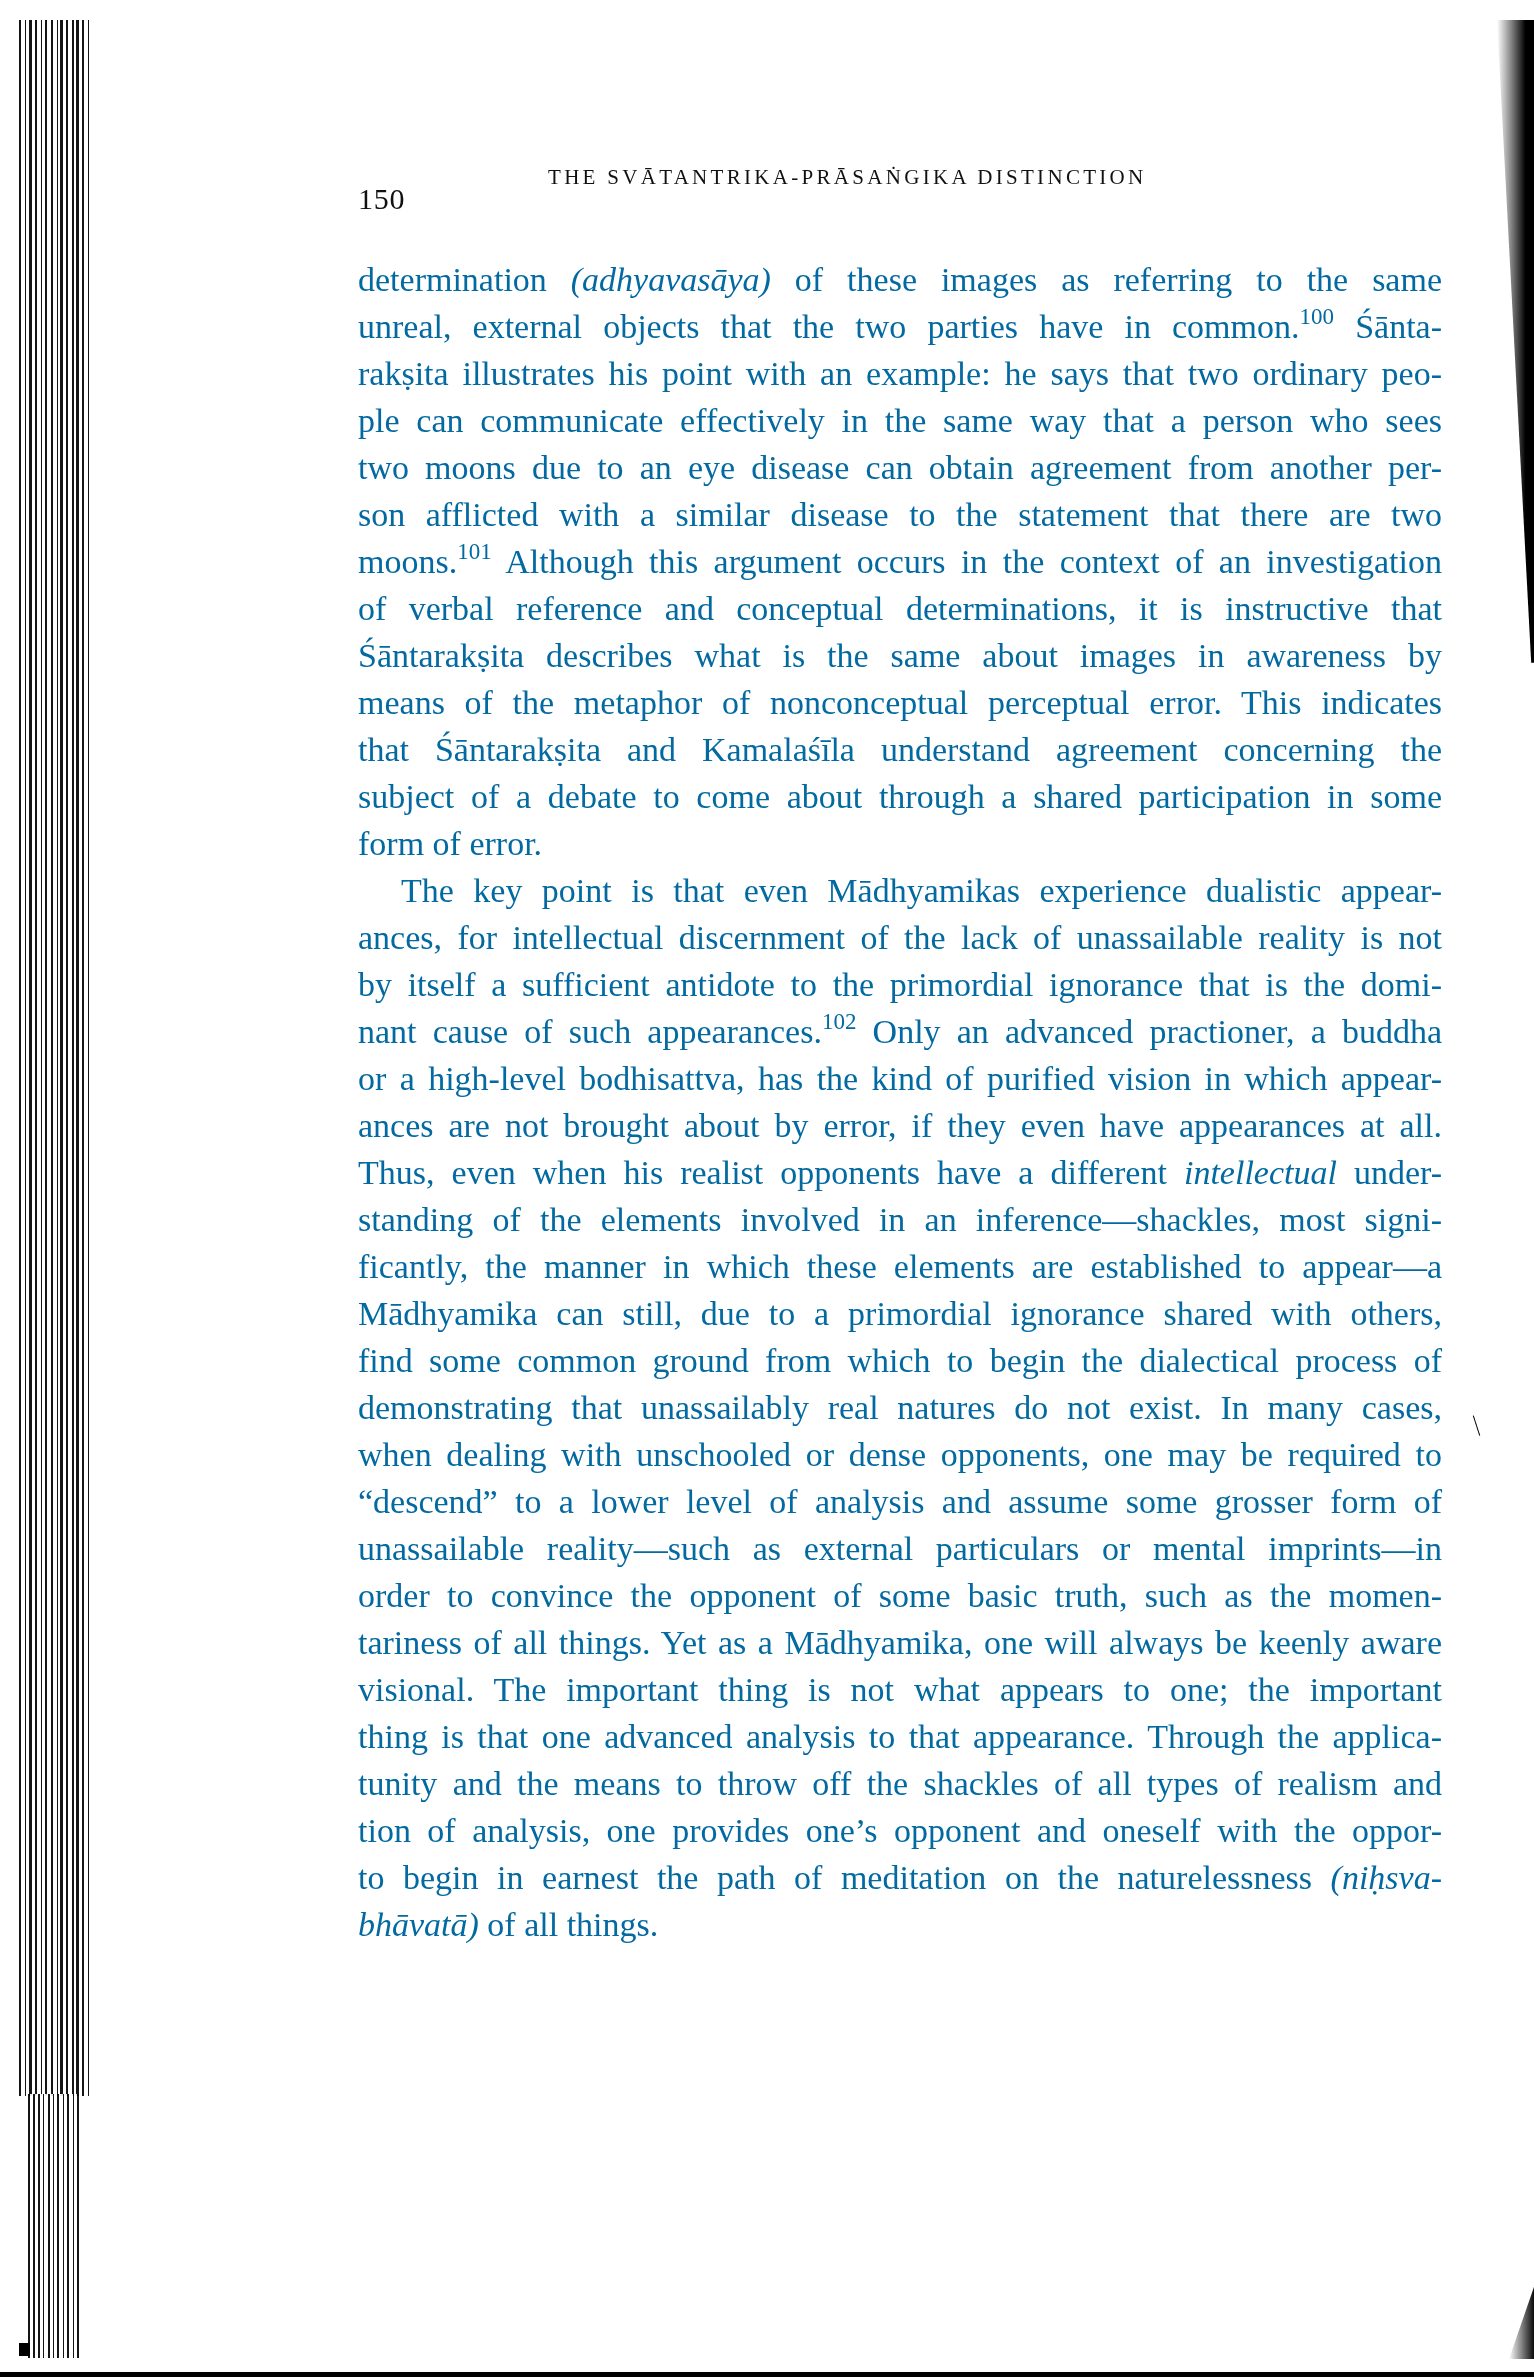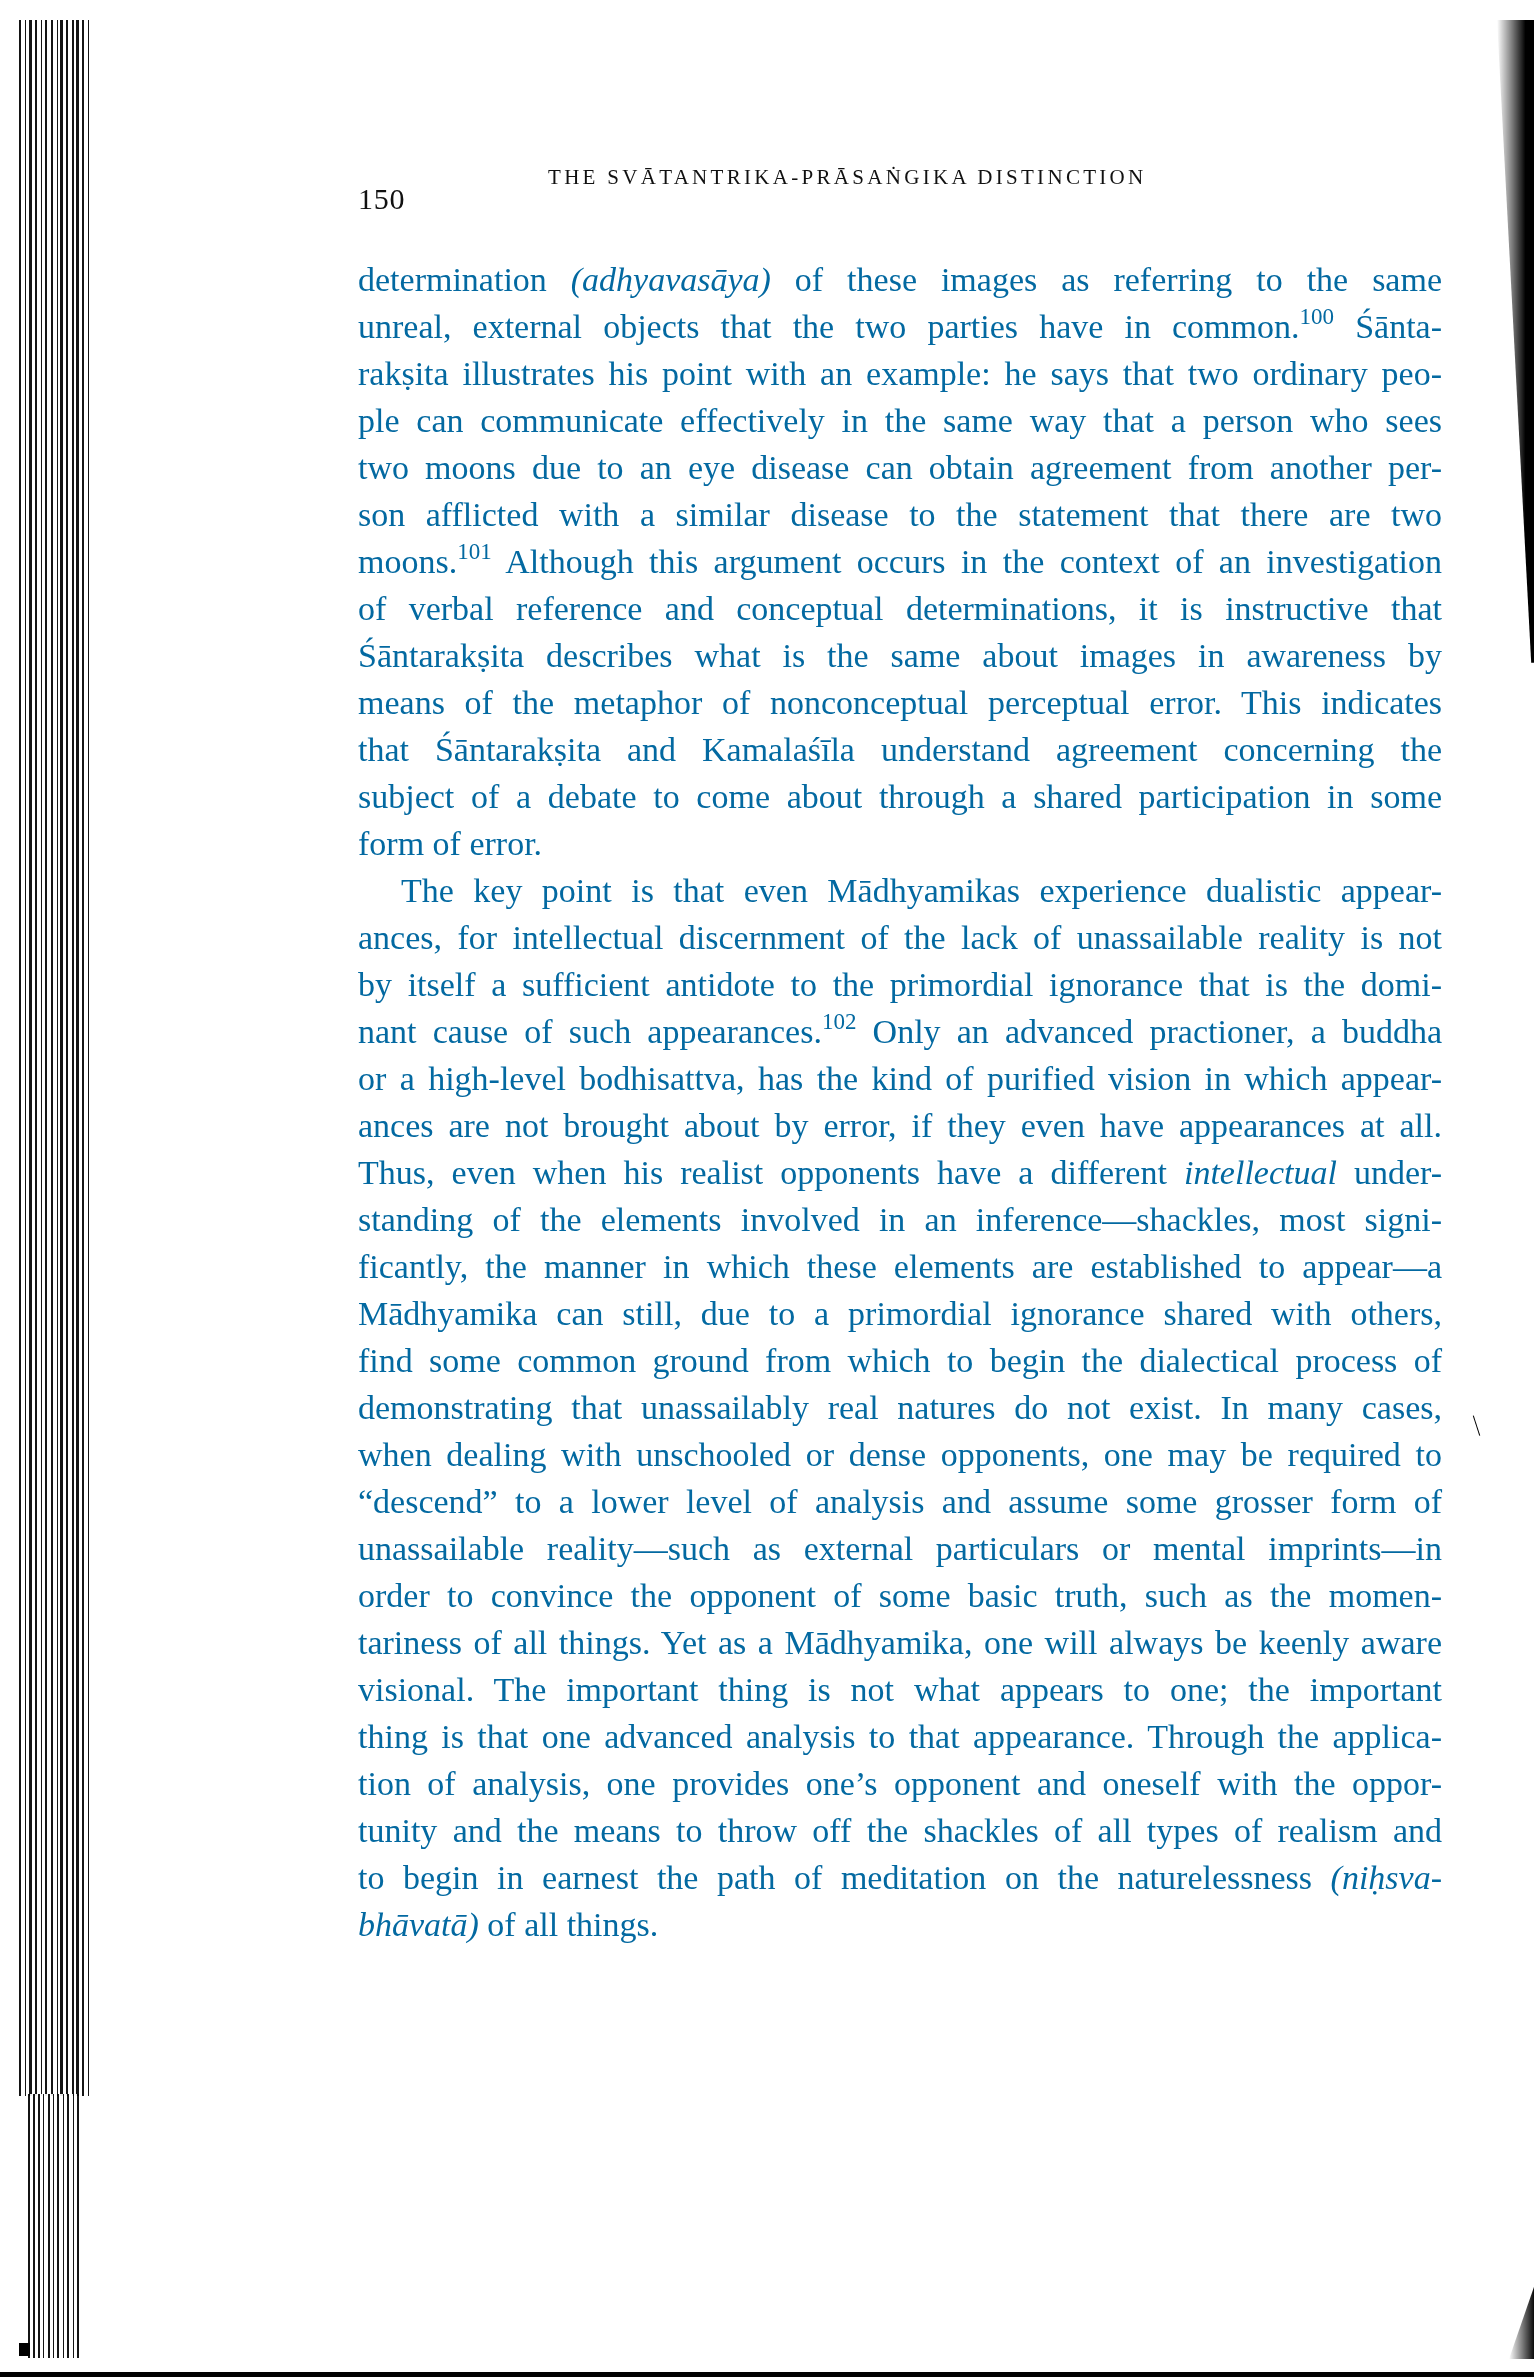--- a/index.html
+++ b/index.html
@@ -102,20 +102,20 @@
         <span class="line"><span>Mādhyamika can still, due to a primordial ignorance shared with others,</span></span>
         <span class="line"><span>find some common ground from which to begin the dialectical process of</span></span>
         <span class="line"><span>demonstrating that unassailably real natures do not exist. In many cases,</span></span>
         <span class="line"><span>when dealing with unschooled or dense opponents, one may be required to</span></span>
         <span class="line"><span>“descend” to a lower level of analysis and assume some grosser form of</span></span>
         <span class="line"><span>unassailable reality—such as external particulars or mental imprints—in</span></span>
         <span class="line"><span>order to convince the opponent of some basic truth, such as the momen-</span></span>
         <span class="line"><span>tariness of all things. Yet as a Mādhyamika, one will always be keenly aware</span></span>
         <span class="line"><span>visional. The important thing is not what appears to one; the important</span></span>
         <span class="line"><span>thing is that one advanced analysis to that appearance. Through the applica-</span></span>
+        <span class="line"><span>tunity and the means to throw off the shackles of all types of realism and</span></span>
         <span class="line"><span>tion of analysis, one provides one’s opponent and oneself with the oppor-</span></span>
-        <span class="line"><span>tunity and the means to throw off the shackles of all types of realism and</span></span>
         <span class="line"><span>to begin in earnest the path of meditation on the naturelessness </span><span class="it">(niḥsva-</span></span>
         <span class="line last"><span class="it">bhāvatā)</span><span> of all things.</span></span>
       </div>
     </div>
 </div>
 
 
 </body></html>

